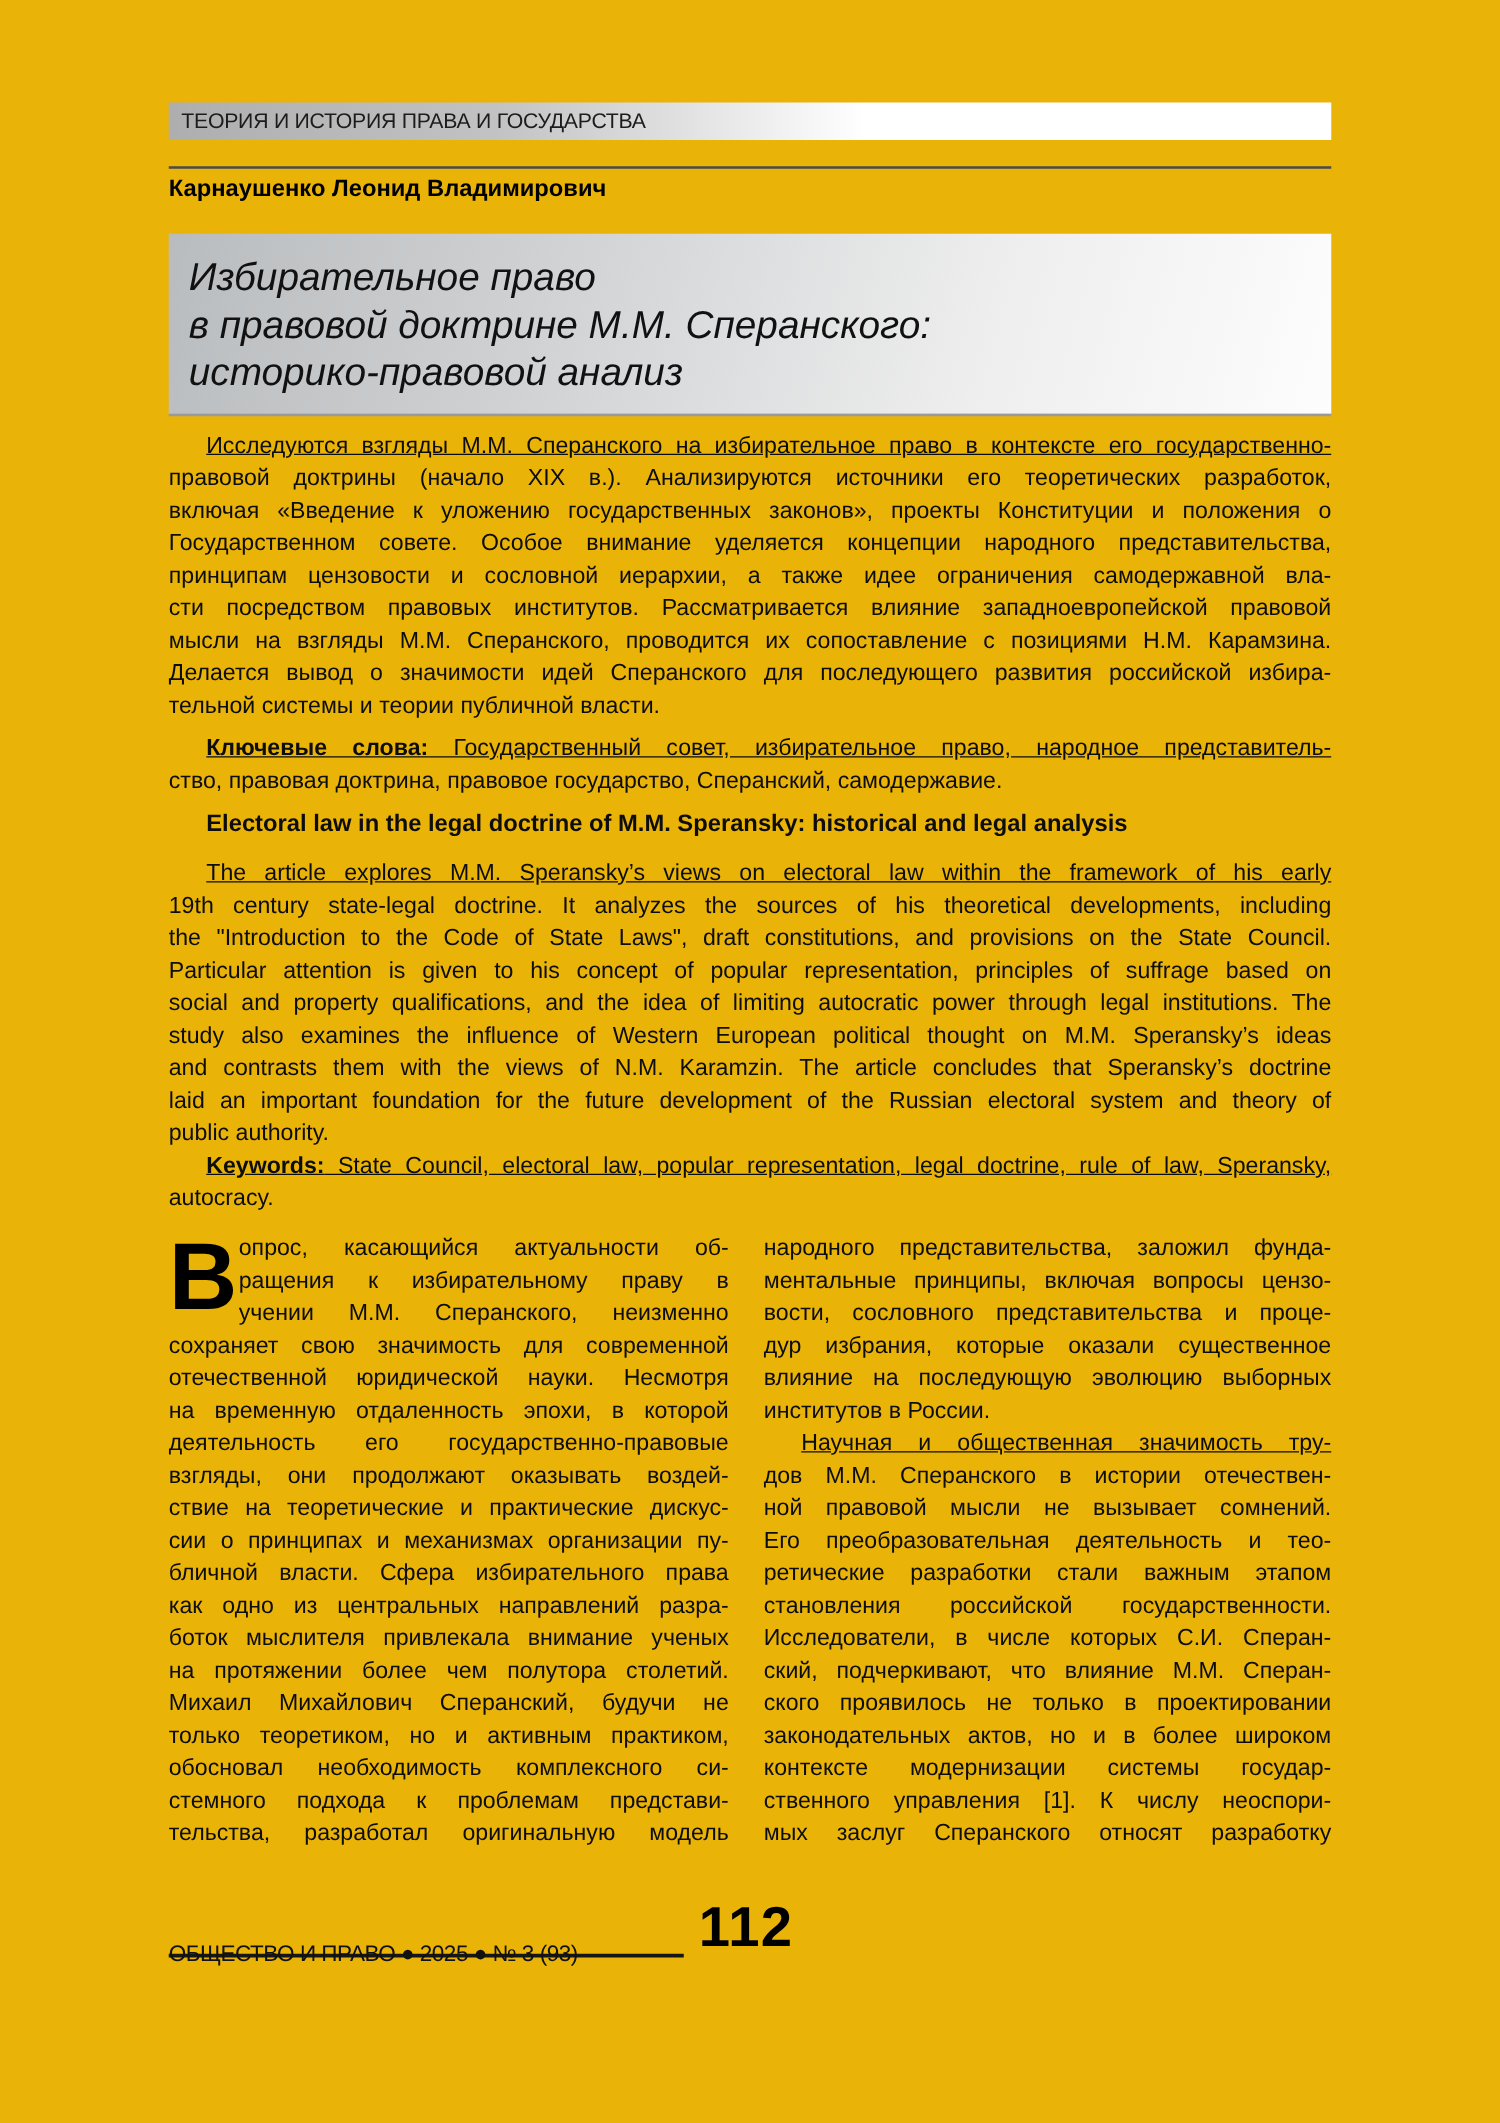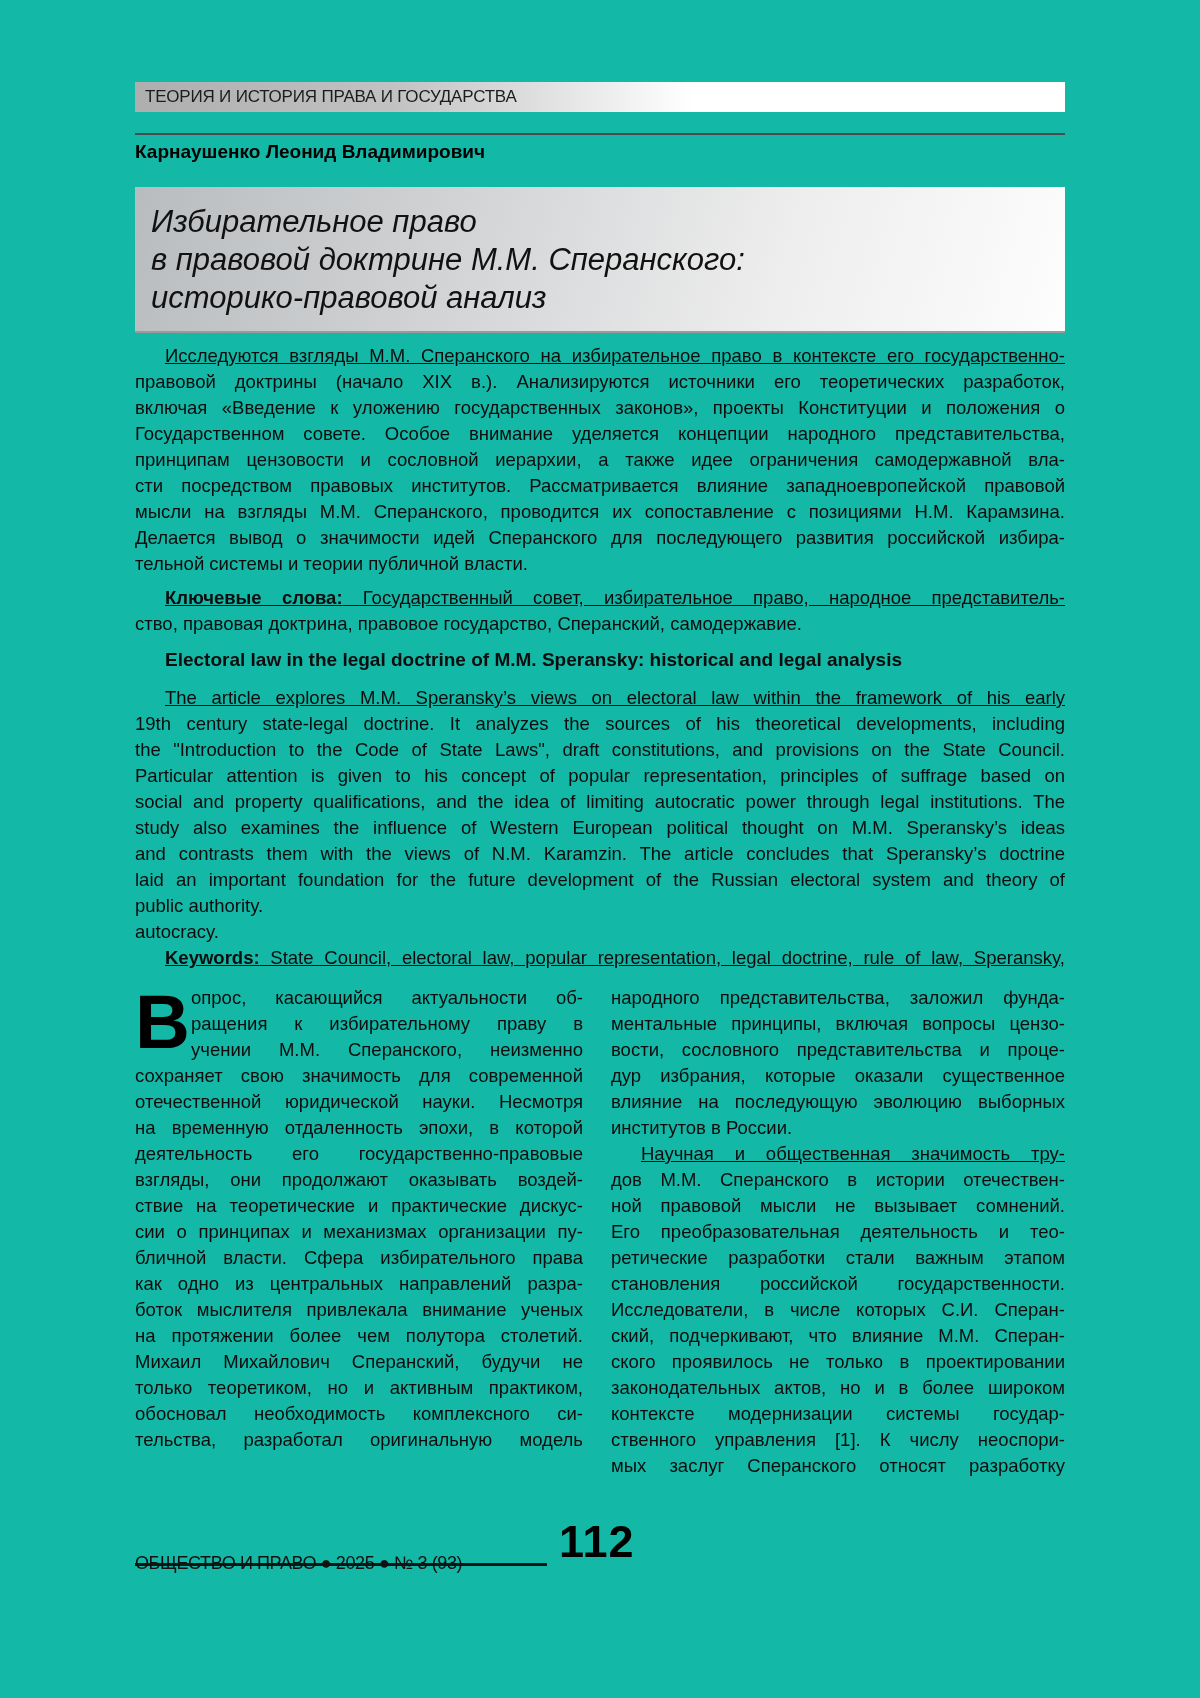--- a/index.html
+++ b/index.html
@@ -1,21 +1,21 @@
 <!DOCTYPE html>
 <html lang="ru"><head>
 <meta charset="utf-8">
 <style>
   html,body{margin:0;padding:0;background:#ffffff;}
   .page{
     position:relative;
     width:1200px;height:1698px;
     box-sizing:border-box;
     padding:82px 135px 0 135px;
-    background:#14b8a6;
+    background:#eab308;
     font-family:"Liberation Sans", sans-serif;
     color:#0d0d0d;
     overflow:hidden;
   }
   
   .category-bar{
     height:30px;line-height:30px;
     padding-left:10px;
     font-size:17px;letter-spacing:-0.2px;
     color:#1c1c1c;
@@ -100,22 +100,22 @@
       <div class="tline">the "Introduction to the Code of State Laws", draft constitutions, and provisions on the State Council.</div>
       <div class="tline">Particular attention is given to his concept of popular representation, principles of suffrage based on</div>
       <div class="tline">social and property qualifications, and the idea of limiting autocratic power through legal institutions. The</div>
       <div class="tline">study also examines the influence of Western European political thought on M.M. Speransky’s ideas</div>
       <div class="tline">and contrasts them with the views of N.M. Karamzin. The article concludes that Speransky’s doctrine</div>
       <div class="tline">laid an important foundation for the future development of the Russian electoral system and theory of</div>
       <div class="tline end">public authority.</div>
     </div>
 
   <div class="keywords keywords-en jlines">
+      <div class="tline indent"><b>Keywords:</b> State Council, electoral law, popular representation, legal doctrine, rule of law, Speransky,</div>
       <div class="tline end">autocracy.</div>
-      <div class="tline indent"><b>Keywords:</b> State Council, electoral law, popular representation, legal doctrine, rule of law, Speransky,</div>
     </div>
 
   <div class="columns">
     <div class="col-left jlines">
       <span class="dropcap">В</span>
       <div>
           <div class="tline">опрос, касающийся актуальности об-</div>
           <div class="tline">ращения к избирательному праву в</div>
           <div class="tline">учении М.М. Сперанского, неизменно</div>
           <div class="tline">сохраняет свою значимость для современной</div>
@@ -125,20 +125,21 @@
           <div class="tline">взгляды, они продолжают оказывать воздей-</div>
           <div class="tline">ствие на теоретические и практические дискус-</div>
           <div class="tline">сии о принципах и механизмах организации пу-</div>
           <div class="tline">бличной власти. Сфера избирательного права</div>
           <div class="tline">как одно из центральных направлений разра-</div>
           <div class="tline">боток мыслителя привлекала внимание ученых</div>
           <div class="tline">на протяжении более чем полутора столетий.</div>
           <div class="tline">Михаил Михайлович Сперанский, будучи не</div>
           <div class="tline">только теоретиком, но и активным практиком,</div>
           <div class="tline">обосновал необходимость комплексного си-</div>
+          <div class="tline">стемного подхода к проблемам представи-</div>
           <div class="tline">тельства, разработал оригинальную модель</div>
         </div>
     </div>
     <div class="col-right jlines">
       <div>
           <div class="tline">народного представительства, заложил фунда-</div>
           <div class="tline">ментальные принципы, включая вопросы цензо-</div>
           <div class="tline">вости, сословного представительства и проце-</div>
           <div class="tline">дур избрания, которые оказали существенное</div>
           <div class="tline">влияние на последующую эволюцию выборных</div>

